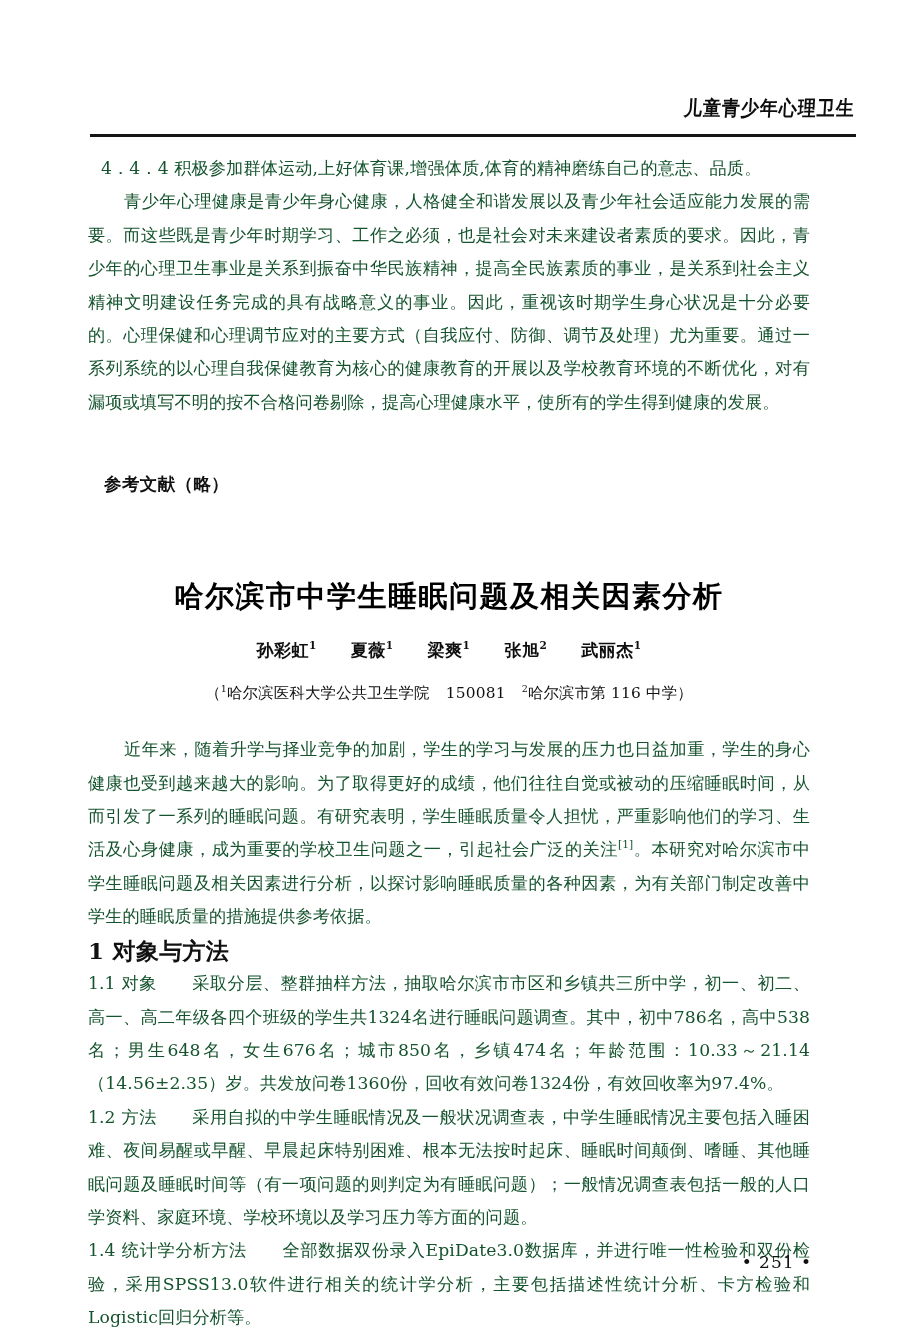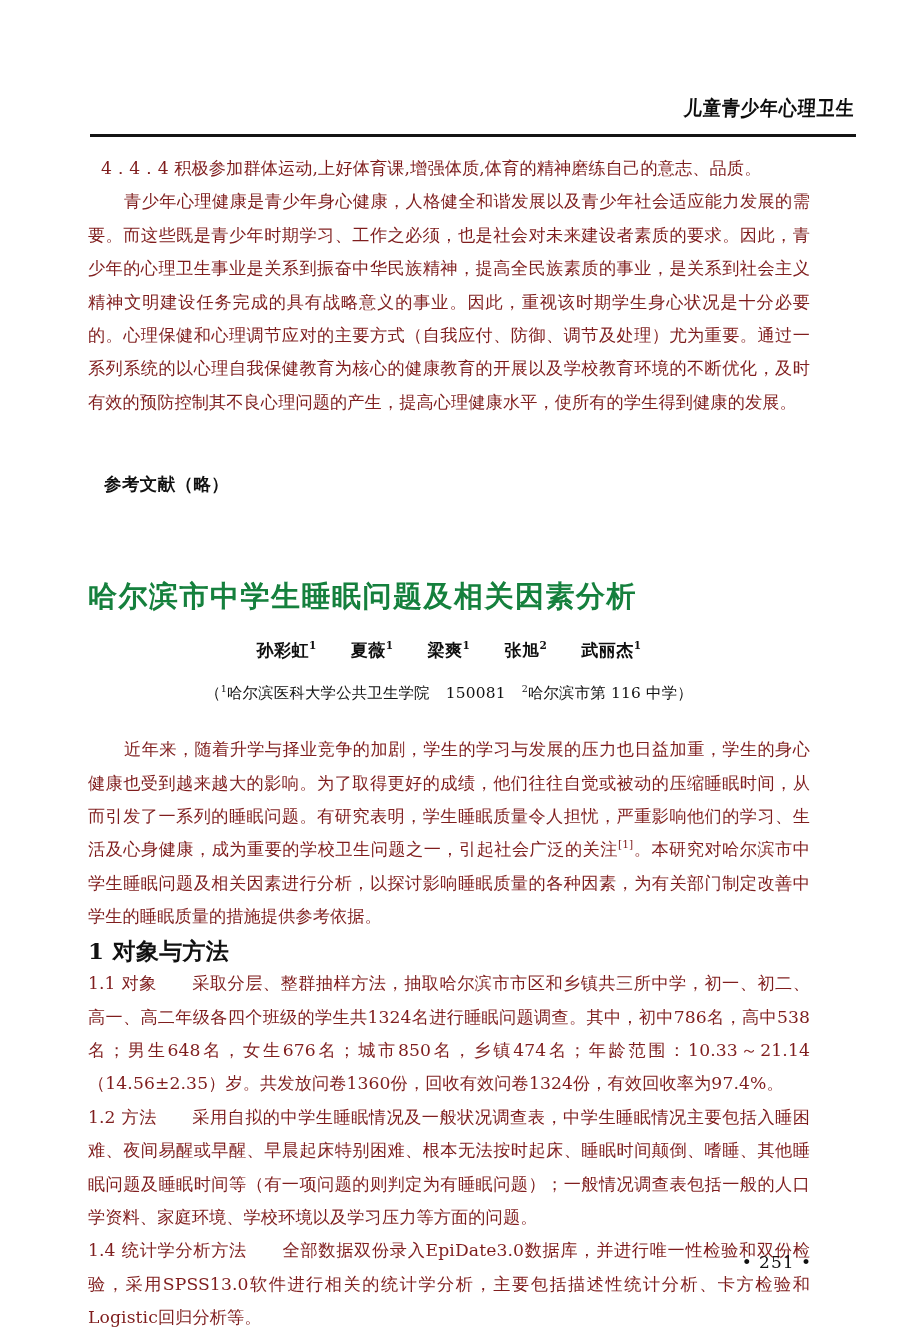--- a/index.html
+++ b/index.html
@@ -54,21 +54,21 @@
     top: 152px;
   }
 
   p.body {
     margin: 0;
     font-size: 17.2px;
     line-height: 33.4px;
     text-align: justify;
     text-justify: inter-ideograph;
     letter-spacing: 0.1px;
-    color: #7f1d1d;
+    color: #14532d;
   }
   p.body.indent { text-indent: 2.1em; }
   p.body.lead   { padding-left: 13px; }
 
   .sec-head {
     margin: 0;
     font-size: 23px;
     line-height: 33.4px;
     font-weight: 700;
     letter-spacing: 0.3px;
@@ -80,25 +80,26 @@
     line-height: 30px;
     font-weight: 700;
     letter-spacing: 0.5px;
   }
 
   sup { font-size: 0.62em; vertical-align: super; line-height: 0; }
 
   
   .article-title {
     margin: 0;
+    text-align: center;
     font-size: 29px;
     font-weight: 700;
     letter-spacing: 1.5px;
     line-height: 42px;
-    color: #15803d;
+    color: #000000;
   }
   .authors {
     margin: 0;
     text-align: center;
     font-size: 17px;
     font-weight: 700;
     letter-spacing: 0.5px;
     line-height: 30px;
     color: #0f0f0f;
   }
@@ -137,21 +138,21 @@
 <div class="page">
 
   <div class="running-head">儿童青少年心理卫生</div>
 
   <div class="head-rule"></div>
 
   <div class="col">
 
     <p class="body lead">4．4．4 积极参加群体运动,上好体育课,增强体质,体育的精神磨练自己的意志、品质。</p>
 
-    <p class="body indent">青少年心理健康是青少年身心健康，人格健全和谐发展以及青少年社会适应能力发展的需要。而这些既是青少年时期学习、工作之必须，也是社会对未来建设者素质的要求。因此，青少年的心理卫生事业是关系到振奋中华民族精神，提高全民族素质的事业，是关系到社会主义精神文明建设任务完成的具有战略意义的事业。因此，重视该时期学生身心状况是十分必要的。心理保健和心理调节应对的主要方式（自我应付、防御、调节及处理）尤为重要。通过一系列系统的以心理自我保健教育为核心的健康教育的开展以及学校教育环境的不断优化，及时有效的预防控制其不良心理问题的产生，提高心理健康水平，使所有的学生得到健康的发展。</p>
+    <p class="body indent">青少年心理健康是青少年身心健康，人格健全和谐发展以及青少年社会适应能力发展的需要。而这些既是青少年时期学习、工作之必须，也是社会对未来建设者素质的要求。因此，青少年的心理卫生事业是关系到振奋中华民族精神，提高全民族素质的事业，是关系到社会主义精神文明建设任务完成的具有战略意义的事业。因此，重视该时期学生身心状况是十分必要的。心理保健和心理调节应对的主要方式（自我应付、防御、调节及处理）尤为重要。通过一系列系统的以心理自我保健教育为核心的健康教育的开展以及学校教育环境的不断优化，对有漏项或填写不明的按不合格问卷剔除，提高心理健康水平，使所有的学生得到健康的发展。</p>
 
     <div class="sp-b"></div>
 
     <p class="ref-head">参考文献（略）</p>
 
     <div class="sp-b"></div>
     <div class="sp-a"></div>
 
     <h1 class="article-title">哈尔滨市中学生睡眠问题及相关因素分析</h1>
 

